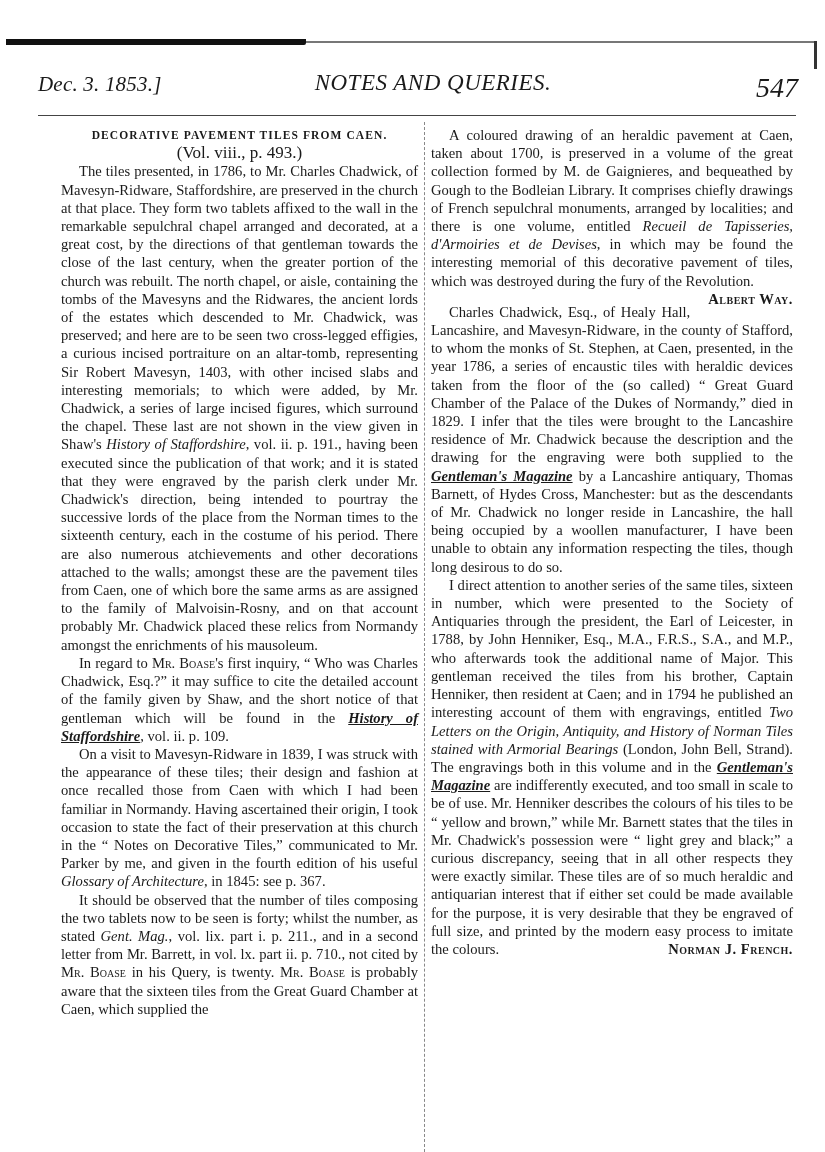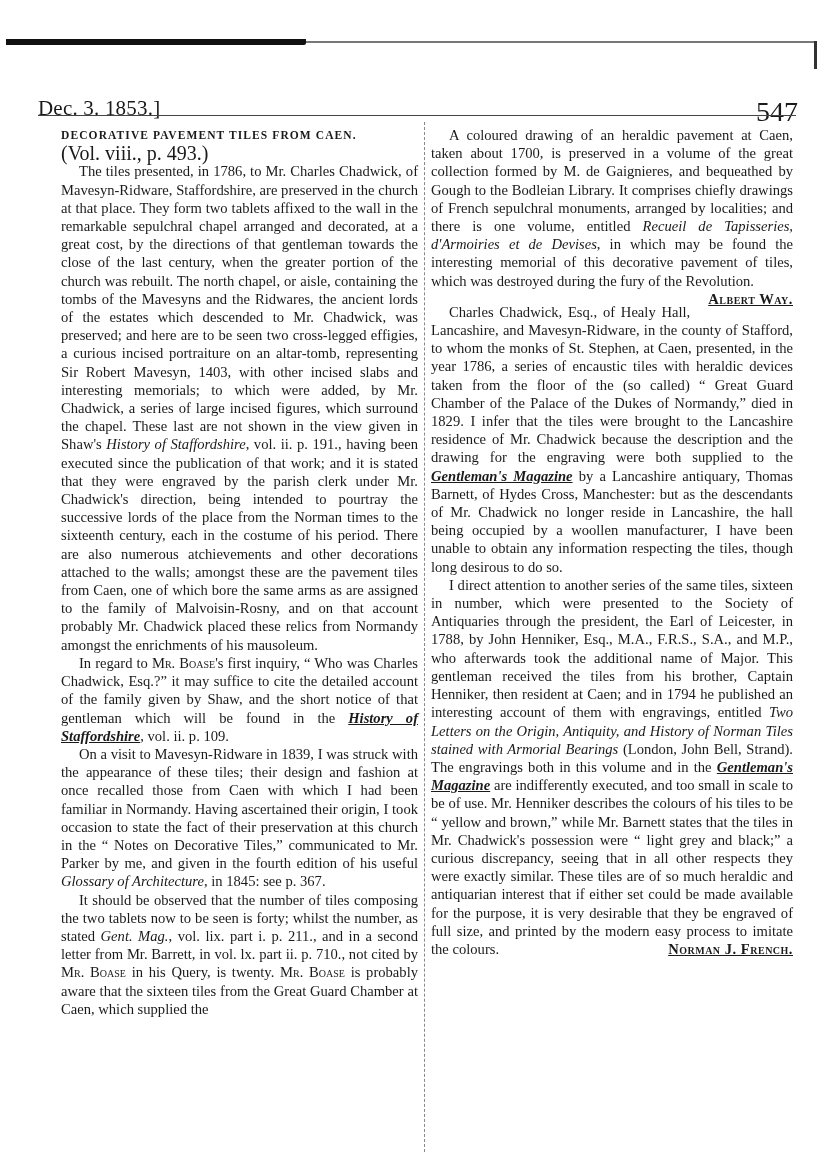--- a/index.html
+++ b/index.html
@@ -1,48 +1,49 @@
 <!DOCTYPE html>
 <html><head>
 <meta charset="utf-8">
 <style>
   html, body { margin: 0; padding: 0; background: #ffffff; }
   body { width: 825px; height: 1152px; position: relative; overflow: hidden;
          font-family: "Liberation Serif", "DejaVu Serif", serif; color: #1a1a1a; }
   .top-bar { position: absolute; left: 6px; top: 39px; width: 300px; height: 6px; background: #111; border-radius: 0 0 2px 0; }
   .top-rule { position: absolute; left: 6px; top: 41px; width: 808px; height: 2px; background: #777; }
   .top-corner { position: absolute; right: 8px; top: 41px; width: 3px; height: 28px; background: #333; }
-  .header { position: absolute; left: 38px; top: 88px; width: 760px; height: 40px; }
+  .header { position: absolute; left: 38px; top: 64px; width: 760px; height: 40px; font-style: italic; }
   .hdr-date { position: absolute; left: 0; top: 8px; font-size: 21px; letter-spacing: 0.2px; }
   .hdr-title { position: absolute; left: 0; right: 0; top: 6px; text-align: center; font-size: 23px; letter-spacing: 0.5px; padding-left: 30px; }
   .hdr-page { position: absolute; right: 0; top: 8px; font-size: 28px; }
   .hdr-rule { position: absolute; left: 38px; top: 115px; width: 758px; height: 1px; background: #444; }
   .col-divider { position: absolute; left: 424px; top: 122px; width: 0; height: 1030px; border-left: 1px dashed #888; }
   .col { position: absolute; top: 126px; font-size: 14.6px; line-height: 18.2px; text-align: justify; }
   .col.left { left: 61px; width: 357px; }
   .col.right { left: 431px; width: 362px; }
   .col p { margin: 0; text-indent: 18px; }
   .col p.noindent { text-indent: 0; }
-  .art-title { font-size: 11.5px; font-weight: bold; letter-spacing: 1.1px; margin: 2px 0 5px 0; text-indent: 0 !important; }
-  .art-sub { text-align: left; font-size: 20px; margin: 0 0 2px 0; text-indent: 0 !important; }
+  .art-title { text-align: center; font-size: 11.5px; font-weight: bold; letter-spacing: 1.1px; margin: 2px 0 5px 0; text-indent: 0 !important; }
+  .art-sub { text-align: center; font-size: 17px; margin: 0 0 2px 0; text-indent: 0 !important; }
   .sc { font-variant: small-caps; }
-  .sig { float: right; font-variant: small-caps; font-weight: bold; letter-spacing: 0.5px; text-decoration: underline; }
+  .sig { float: right; font-variant: small-caps; font-weight: bold; letter-spacing: 0.5px; }
   .gap { height: 13px; }
   i { font-style: italic; }
   b { font-weight: bold; text-decoration: underline; }
 </style>
 </head>
 <body>
 
 <div class="top-rule"></div>
 <div class="top-bar"></div>
 <div class="top-corner"></div>
 
 <div class="header">
   <span class="hdr-date">Dec. 3. 1853.]</span>
+  <span class="hdr-title">NOTES AND QUERIES.</span>
   <span class="hdr-page">547</span>
 </div>
 <div class="hdr-rule"></div>
 <div class="col-divider"></div>
 
 <div class="col left">
   <p class="art-title">DECORATIVE PAVEMENT TILES FROM CAEN.</p>
   <p class="art-sub">(Vol. viii., p. 493.)</p>
   <p><span>The tiles presented, in 1786, to Mr. Charles Chadwick, of Mavesyn-Ridware, Staffordshire, are preserved in the church at that place. They form two tablets affixed to the wall in the remarkable sepulchral chapel arranged and decorated, at a great cost, by the directions of that gentleman towards the close of the last century, when the greater portion of the church was rebuilt. The north chapel, or aisle, containing the tombs of the Mavesyns and the Ridwares, the ancient lords of the estates which descended to Mr. Chadwick, was preserved; and here are to be seen two cross-legged effigies, a curious incised portraiture on an altar-tomb, representing Sir Robert Mavesyn, 1403, with other incised slabs and interesting memorials; to which were added, by Mr. Chadwick, a series of large incised figures, which surround the chapel. These last are not shown in the view given in Shaw's </span><i>History of Staffordshire</i><span>, vol. ii. p. 191., having been executed since the publication of that work; and it is stated that they were engraved by the parish clerk under Mr. Chadwick's direction, being intended to pourtray the successive lords of the place from the Norman times to the sixteenth century, each in the costume of his period. There are also numerous atchievements and other decorations attached to the walls; amongst these are the pavement tiles from Caen, one of which bore the same arms as are assigned to the family of Malvoisin-Rosny, and on that account probably Mr. Chadwick placed these relics from Normandy amongst the enrichments of his mausoleum.</span></p>
   <p><span>In regard to </span><span class="sc">Mr. Boase</span><span>'s first inquiry, “ Who was Charles Chadwick, Esq.?” it may suffice to cite the detailed account of the family given by Shaw, and the short notice of that gentleman which will be found in the </span><b><i>History of Staffordshire</i></b><span>, vol. ii. p. 109.</span></p>

